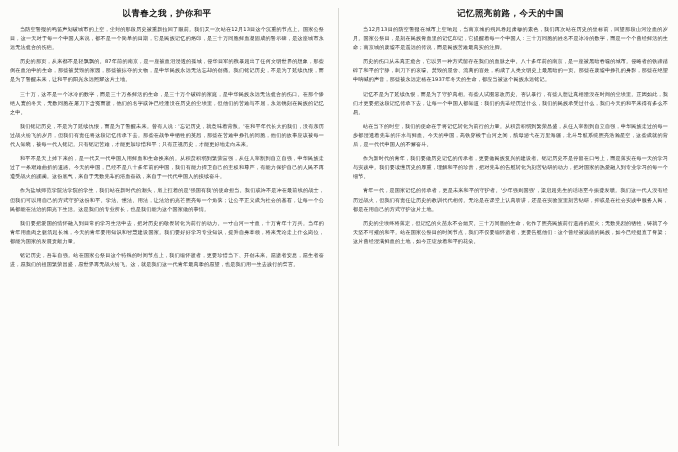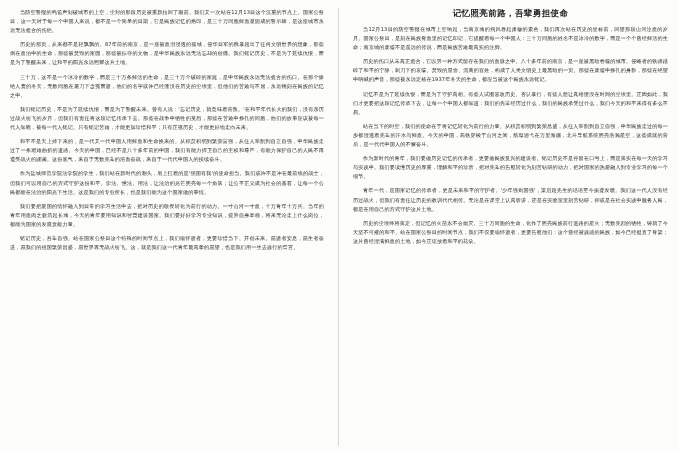--- a/index.html
+++ b/index.html
@@ -67,34 +67,35 @@
     flex: 1 1 auto;
     overflow: hidden;
   }
 </style>
 </head>
 <body>
 
 <div class="page">
 
   <div class="column left">
+    <div class="col-title">以青春之我，护你和平</div>
     <div class="col-body">
       <p class="para">当防空警报的鸣笛声划破城市的上空，尘封的那段历史被重新拉回了眼前。我们又一次站在12月13日这个沉重的节点上。国家公祭日，这一天对于每一个中国人来说，都不是一个简单的日期，它是民族记忆的烙印，是三十万同胞鲜血凝固成的警示碑，是这座城市永远无法愈合的伤疤。</p>
       <p class="para">历史的那页，从来都不是轻飘飘的。87年前的南京，是一座被血泪浸透的孤城，侵华日军的残暴超出了任何文明世界的想象，那些倒在血泊中的生命，那些被焚毁的家园，那些被掠夺的文物，是中华民族永远无法忘却的创痛。我们铭记历史，不是为了延续仇恨，而是为了警醒未来，让和平的阳光永远照耀这片土地。</p>
       <p class="para">三十万，这不是一个冰冷的数字，而是三十万条鲜活的生命，是三十万个破碎的家庭，是中华民族永远无法愈合的伤口。在那个惨绝人寰的冬天，无数同胞在屠刀下含冤而逝，他们的名字或许已经湮没在历史的尘埃里，但他们的苦难与不屈，永远镌刻在民族的记忆之中。</p>
       <p class="para">我们铭记历史，不是为了延续仇恨，而是为了警醒未来。曾有人说：'忘记历史，就意味着背叛。'在和平年代长大的我们，没有亲历过战火纷飞的岁月，但我们有责任将这段记忆传承下去。那些在战争中牺牲的英烈，那些在苦难中挣扎的同胞，他们的故事应该被每一代人知晓，被每一代人铭记。只有铭记苦难，才能更加珍惜和平；只有正视历史，才能更好地走向未来。</p>
       <p class="para">和平不是天上掉下来的，是一代又一代中国人用鲜血和生命换来的。从积贫积弱到繁荣富强，从任人宰割到自立自强，中华民族走过了一条艰难曲折的道路。今天的中国，已经不是八十多年前的中国，我们有能力捍卫自己的主权和尊严，有能力保护自己的人民不再遭受战火的蹂躏。这份底气，来自于无数先辈的浴血奋战，来自于一代代中国人的接续奋斗。</p>
       <p class="para">作为盐城师范学院法学院的学生，我们站在新时代的潮头，肩上扛着的是'强国有我'的使命担当。我们或许不是冲在最前线的战士，但我们可以用自己的方式守护这份和平。学法、懂法、用法，让法治的光芒照亮每一个角落；让公平正义成为社会的基石，让每一个公民都能在法治的阳光下生活。这是我们的专业所长，也是我们能为这个国家做的事情。</p>
       <p class="para">我们要把爱国的情怀融入到日常的学习生活中去，把对历史的敬畏转化为前行的动力。一寸山河一寸血，十万青年十万兵。当年的青年用血肉之躯筑起长城，今天的青年要用知识和智慧建设国家。我们要好好学习专业知识，提升自身本领，将来无论走上什么岗位，都能为国家的发展贡献力量。</p>
       <p class="para">铭记历史，吾辈自强。站在国家公祭日这个特殊的时间节点上，我们缅怀逝者，更要珍惜当下、开创未来。愿逝者安息，愿生者奋进，愿我们的祖国繁荣昌盛，愿世界再无战火纷飞。这，就是我们这一代青年最真挚的愿望，也是我们用一生去践行的誓言。</p>
     </div>
   </div>
 
   <div class="column right">
-    <div class="col-title">记忆照亮前路，吾辈勇担使命</div>
+    <div class="col-title">记忆照亮前路，今天的中国</div>
     <div class="col-body">
       <p class="para">当12月13日的防空警报在城市上空响起，当南京城的朔风卷起肃穆的素色，我们再次站在历史的坐标前，回望那段山河泣血的岁月。国家公祭日，是刻在民族骨血里的记忆印记，它提醒着每一个中国人：三十万同胞的姓名不是冰冷的数字，而是一个个曾经鲜活的生命；南京城的废墟不是遥远的传说，而是民族苦难最真实的注脚。</p>
       <p class="para">历史的伤口从未真正愈合，它以另一种方式留存在我们的血脉之中。八十多年前的南京，是一座被黑暗吞噬的城市。侵略者的铁蹄踏碎了和平的宁静，刺刀下的哀嚎、焚毁的屋舍、流离的百姓，构成了人类文明史上最黑暗的一页。那些在废墟中挣扎的身影，那些在绝望中呐喊的声音，那些被永远定格在1937年冬天的生命，都应当被这个民族永远铭记。</p>
       <p class="para">记忆不是为了延续仇恨，而是为了守护真相。有些人试图篡改历史、否认暴行，有些人想让真相湮没在时间的尘埃里。正因如此，我们才更要把这段记忆传承下去，让每一个中国人都知道：我们的先辈经历过什么，我们的民族承受过什么，我们今天的和平来得有多么不易。</p>
       <p class="para">站在当下的时空，我们的使命在于将记忆转化为前行的力量。从积贫积弱到繁荣昌盛，从任人宰割到自立自强，中华民族走过的每一步都浸透着先辈的汗水与鲜血。今天的中国，高铁穿梭于山河之间，航母游弋在万里海疆，北斗导航系统照亮浩瀚星空，这些成就的背后，是一代代中国人的不懈奋斗。</p>
       <p class="para">作为新时代的青年，我们要做历史记忆的传承者，更要做民族复兴的建设者。铭记历史不是停留在口号上，而是落实在每一天的学习与实践中。我们要读懂历史的厚重，理解和平的珍贵，把对先辈的告慰转化为刻苦钻研的动力，把对国家的热爱融入到专业学习的每一个细节。</p>
       <p class="para">青年一代，是国家记忆的传承者，更是未来和平的守护者。'少年强则国强'，梁启超先生的话语至今振聋发聩。我们这一代人没有经历过战火，但我们有责任让历史的教训代代相传。无论是在课堂上认真听讲，还是在实验室里刻苦钻研，抑或是在社会实践中服务人民，都是在用自己的方式守护这片土地。</p>
       <p class="para">历史的尘埃终将落定，但记忆的火苗永不会熄灭。三十万同胞的生命，化作了照亮民族前行道路的星火；无数先烈的牺牲，铸就了今天坚不可摧的和平。站在国家公祭日的时间节点，我们不仅要缅怀逝者，更要告慰他们：这个曾经被践踏的民族，如今已经挺直了脊梁；这片曾经浸满鲜血的土地，如今正绽放着和平的花朵。</p>
     </div>
   </div>

